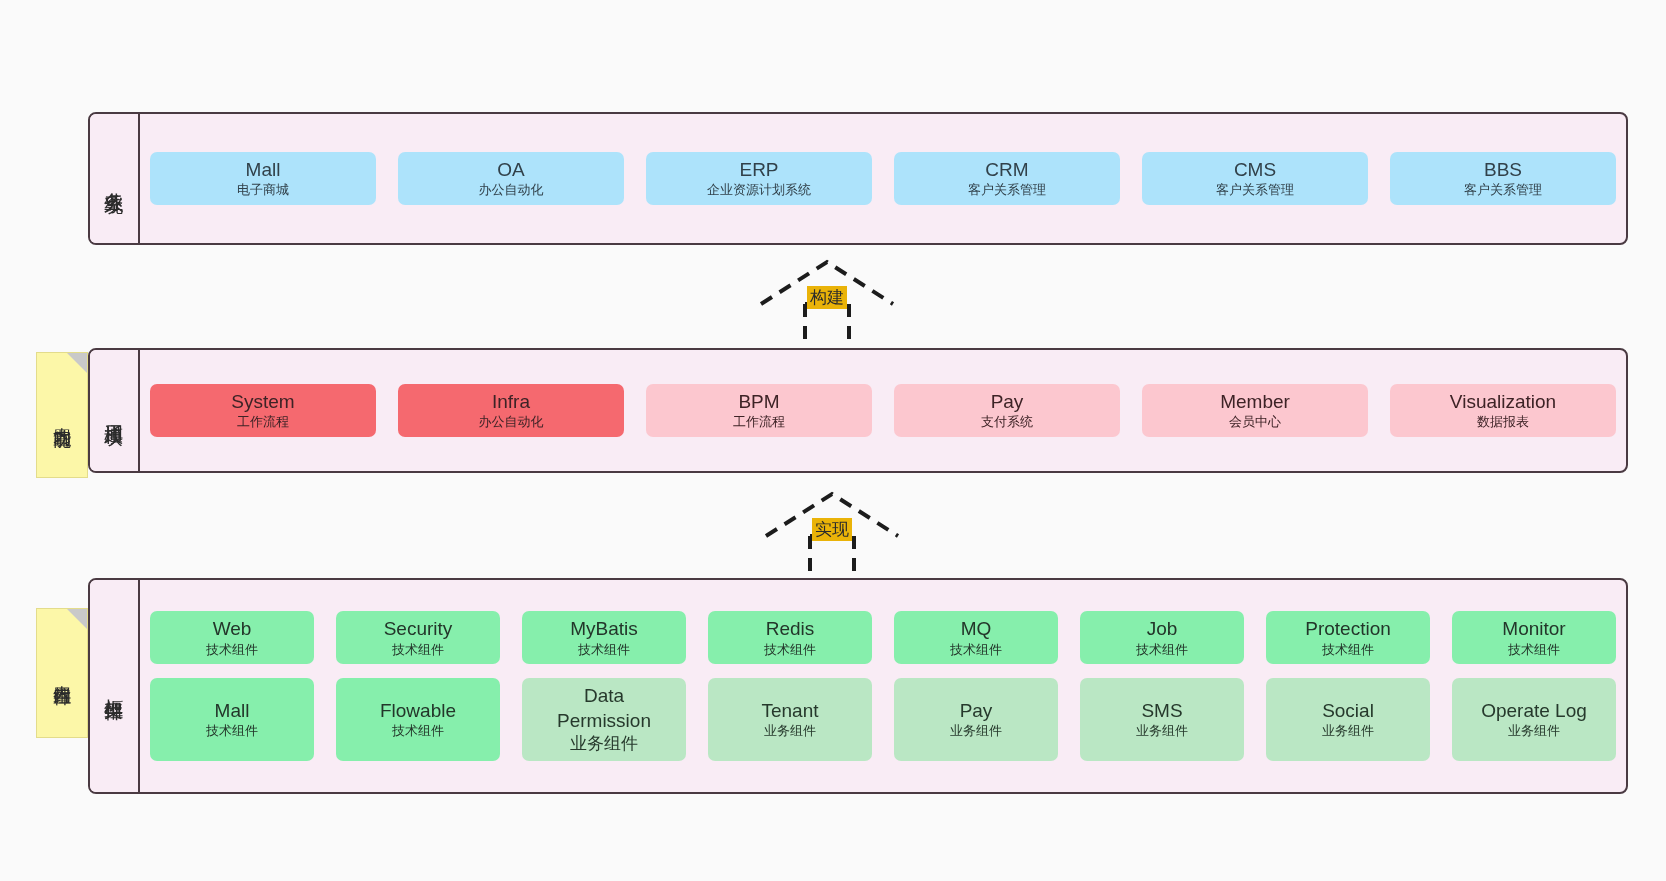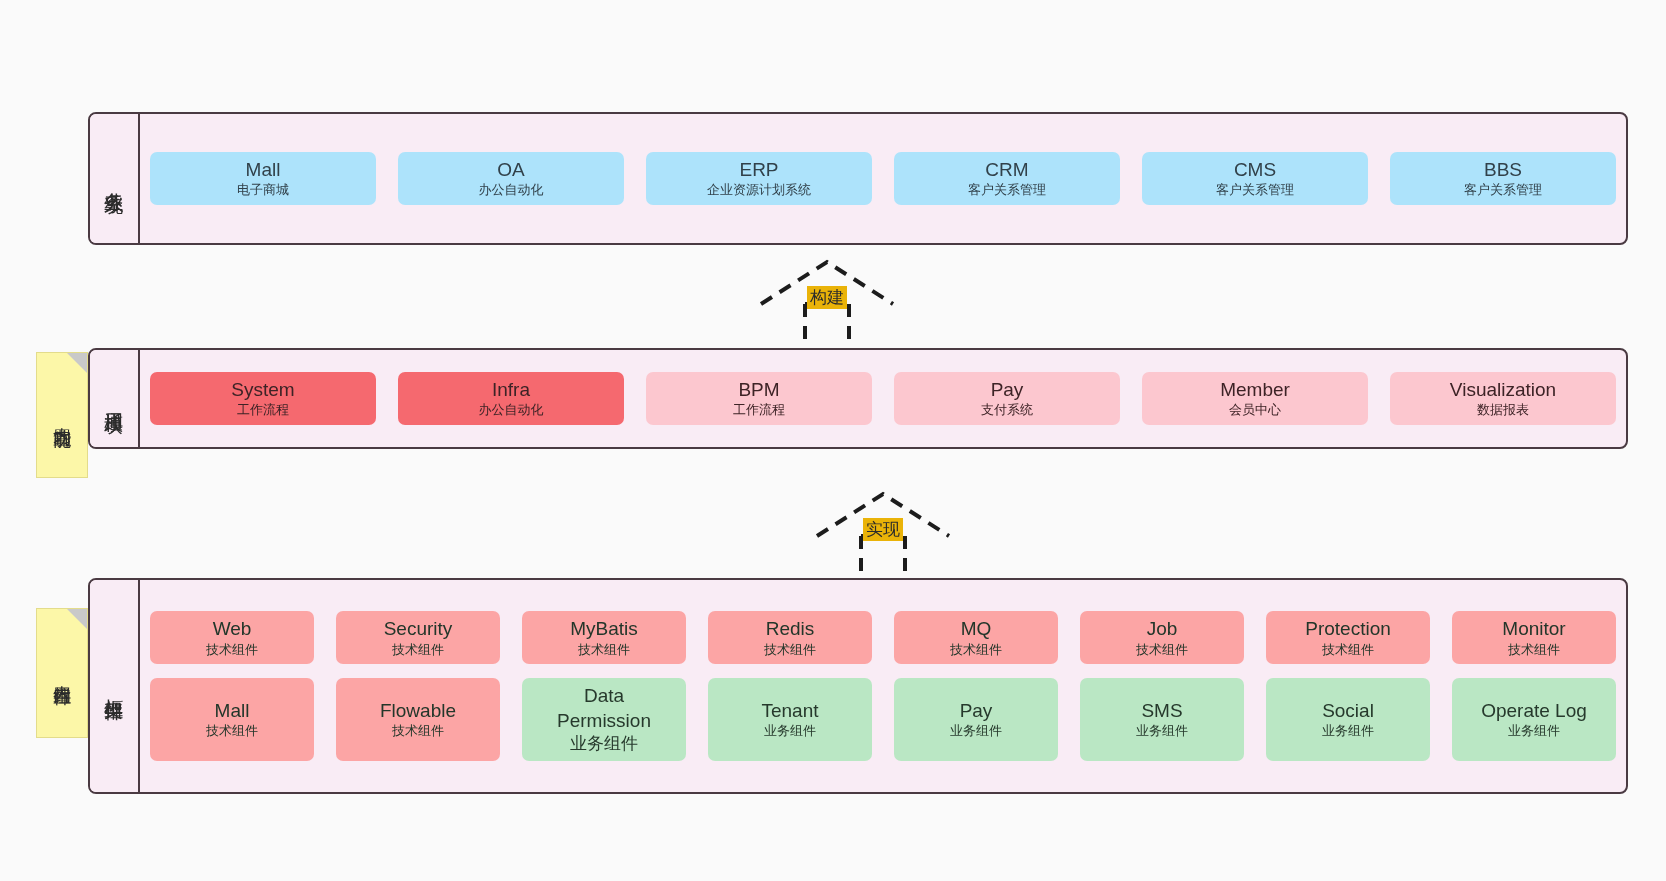--- a/index.html
+++ b/index.html
@@ -67,21 +67,21 @@
     padding:6px 4px;
   }
   .cell .t1{font-size:19px;}
   .cell .t2{font-size:13px;}
   .cell .t3{font-size:17px;}
 
   
   .c-blue       {background:#ade3fb;color:#31414a;}
   .c-red        {background:#f5696f;color:#3d2326;}
   .c-pink       {background:#fcc7cf;color:#3d2326;}
-  .c-green      {background:#fca5a5;color:#23362a;}
+  .c-green      {background:#86efac;color:#23362a;}
   .c-lightgreen {background:#bae7c4;color:#26392c;}
 
   
   .sticky{
     position:absolute;
     width:52px;
     background:#fcf7a8;
     border:1px solid #e3dc8b;
     box-sizing:border-box;
     display:flex;
@@ -160,21 +160,21 @@
       <path d="M48 46 L48 88 M92 46 L92 88 M48 46 L92 46" fill="none" stroke="#1c1c1c" stroke-width="4" stroke-dasharray="13 9"></path>
     </svg>
     <span class="alabel" style="top:28px;">构建</span>
   </div>
 
   <div class="sticky" style="left:36px;top:352px;height:126px;">
     <span class="fold"></span>
     <span>内置功能</span>
   </div>
 
-  <div class="layer" style="left:88px;top:348px;width:1540px;height:101px;">
+  <div class="layer" style="left:88px;top:348px;width:1540px;height:125px;">
     <div class="layer-label">通用模块</div>
     <div class="layer-body">
       <div class="row">
         <div class="cell c-red">
           <span class="t1">System</span>
           <span class="t2">工作流程</span>
         </div>
         <div class="cell c-red">
           <span class="t1">Infra</span>
           <span class="t2">办公自动化</span>
@@ -192,21 +192,21 @@
           <span class="t2">会员中心</span>
         </div>
         <div class="cell c-pink">
           <span class="t1">Visualization</span>
           <span class="t2">数据报表</span>
         </div>
       </div>
     </div>
   </div>
 
-  <div class="arrow" style="left:813px;top:490px;width:140px;height:90px;">
+  <div class="arrow" style="left:762px;top:490px;width:140px;height:90px;">
     <svg width="140" height="90" viewBox="0 0 140 90">
       <path d="M4 46 L70 4 L136 46" fill="none" stroke="#1c1c1c" stroke-width="4" stroke-dasharray="13 9" stroke-linecap="butt"></path>
       <path d="M48 46 L48 88 M92 46 L92 88 M48 46 L92 46" fill="none" stroke="#1c1c1c" stroke-width="4" stroke-dasharray="13 9"></path>
     </svg>
     <span class="alabel" style="top:28px;">实现</span>
   </div>
 
   <div class="sticky" style="left:36px;top:608px;height:130px;">
     <span class="fold"></span>
     <span>内置组件</span>

